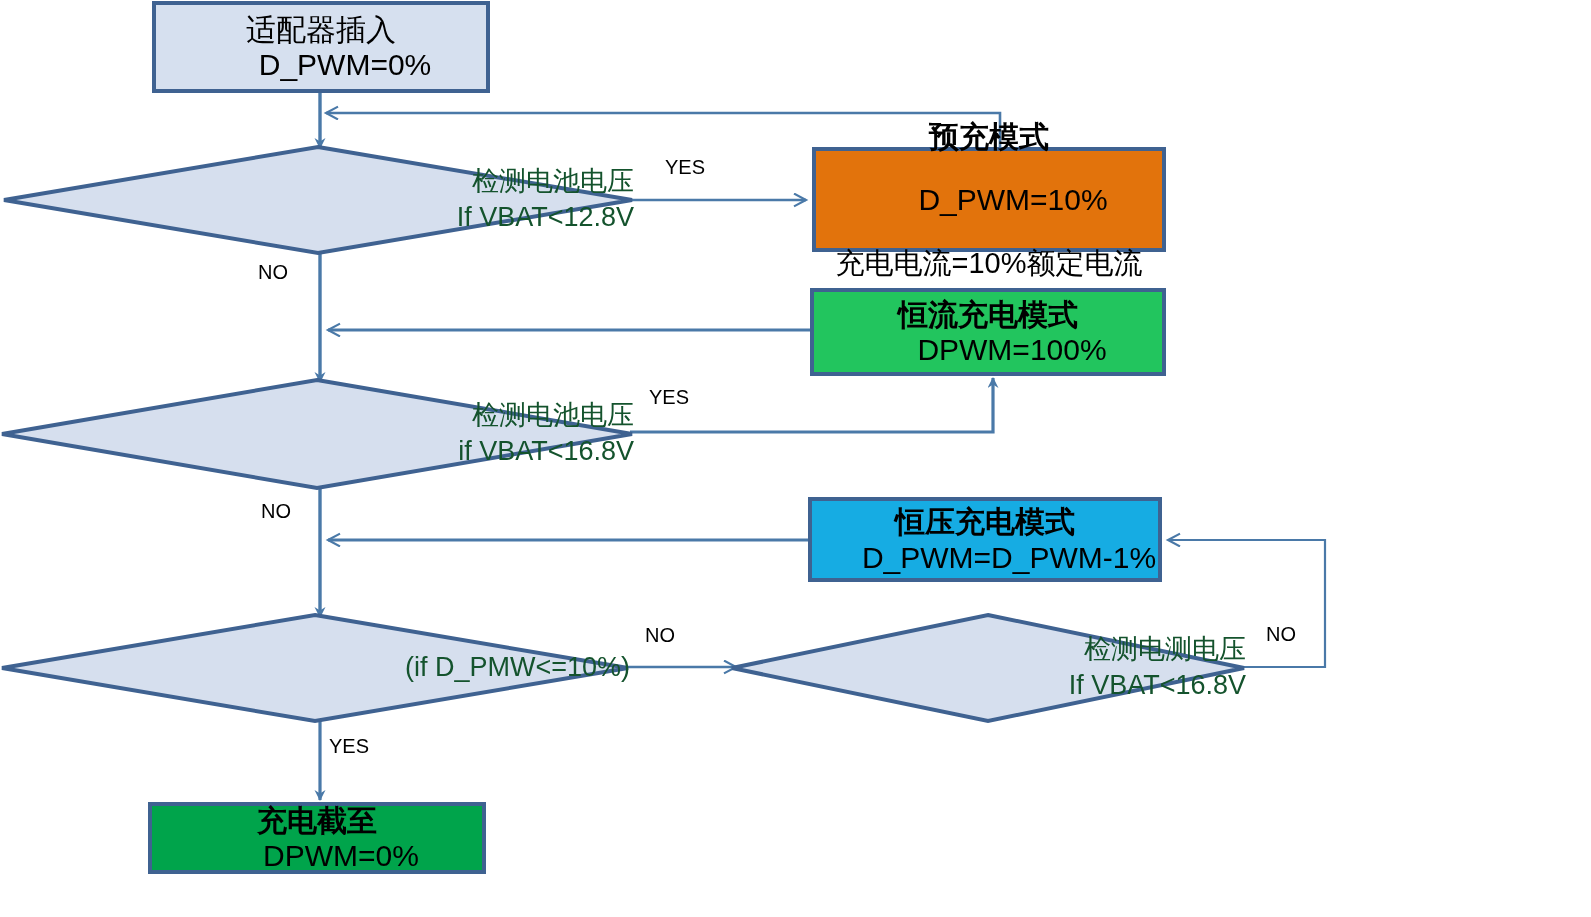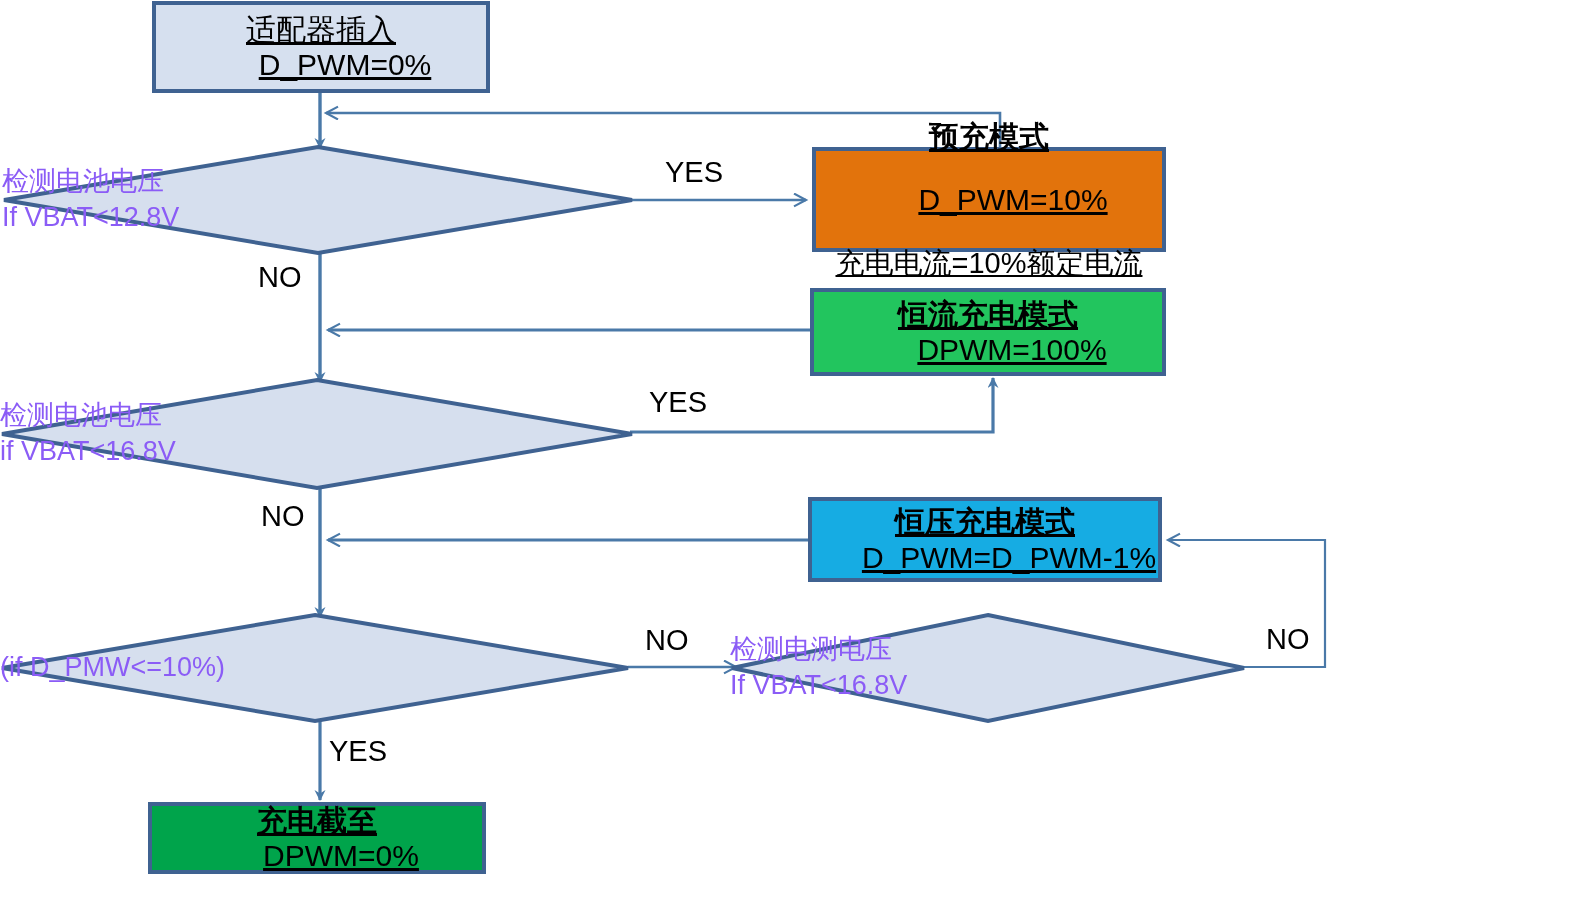--- a/index.html
+++ b/index.html
@@ -28,21 +28,20 @@
   .node {
     position: absolute;
     box-sizing: border-box;
     display: flex;
     flex-direction: column;
     align-items: center;
     justify-content: center;
     text-align: center;
     color: #000000;
     line-height: 1.18;
-    text-decoration: underline;
   }
   .proc {
     border: 4px solid #3f6291;
     z-index: 3;
   }
   .proc .ln1 { font-size: 30px; font-weight: bold; }
   .proc .ln2 { font-size: 30px; font-weight: normal; margin-left: 48px; }
   .proc .ln3 { font-size: 29px; font-weight: normal; }
 
   .start .ln1 { font-weight: normal; }
@@ -59,31 +58,31 @@
     overflow: visible;
   }
   .diamond .dlabel {
     position: absolute;
     left: 0;
     top: 0;
     width: 100%;
     height: 100%;
     display: flex;
     flex-direction: column;
-    align-items: flex-start;
+    align-items: flex-end;
     justify-content: center;
     text-align: center;
     font-size: 27px;
-    color: #8b5cf6;
+    color: #14532d;
     line-height: 1.32;
     pointer-events: none;
   }
   .edge-label {
     position: absolute;
-    font-size: 29px;
+    font-size: 20px;
     color: #000000;
     z-index: 4;
     white-space: nowrap;
   }
 </style>
 </head>
 <body>
 
 <div id="canvas">
 

